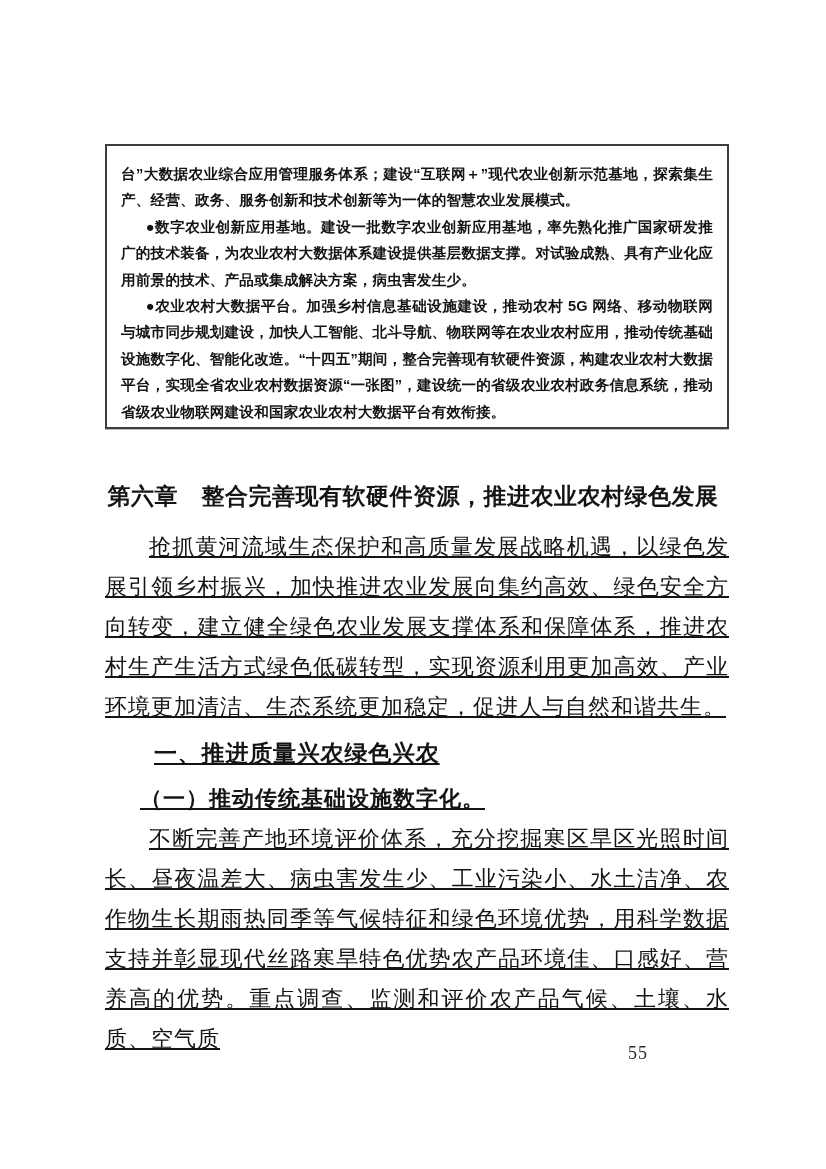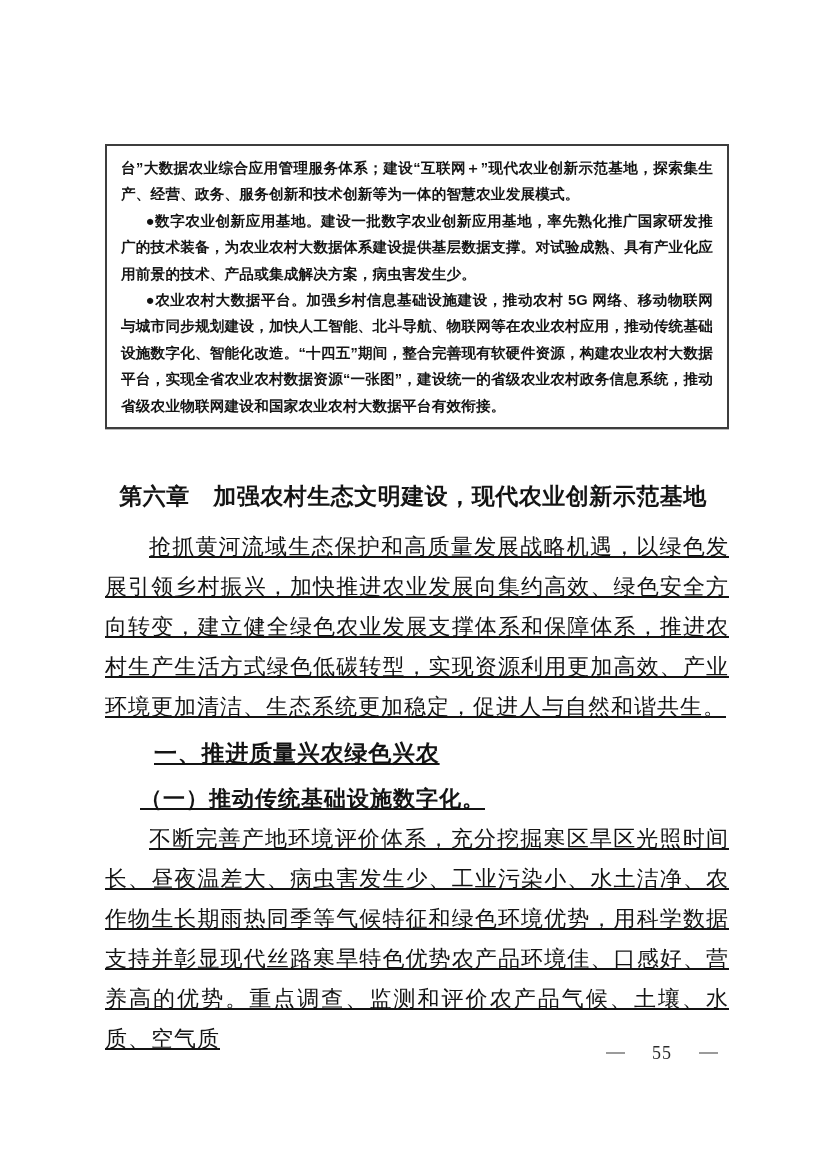--- a/index.html
+++ b/index.html
@@ -15,21 +15,21 @@
     background:var(--page-bg);
     overflow:hidden;
   }
   
   .infobox{
     position:absolute;left:105px;top:144px;
     width:624px;height:285px;
     box-sizing:border-box;
     border:2px solid var(--box-border);
     box-shadow:0 1px 0 #b9b9b9;
-    padding:9px 14px 8px 14px;
+    padding:15px 14px 8px 14px;
     font-family:"Liberation Sans",sans-serif;
     font-weight:700;
     font-size:14.6px;
     line-height:26.4px;
     letter-spacing:.2px;
     color:var(--text);
     text-align:justify;
     overflow:hidden;
   }
   .box-p{margin:0;text-indent:1.7em;}
@@ -68,44 +68,44 @@
   .subsec-heading{
     margin:0;
     font-weight:700;
     font-size:22px;
     line-height:40px;
     text-indent:35px;
     letter-spacing:1px;
   }
   
   .footer{
-    position:absolute;left:604px;top:1043px;
+    position:absolute;left:580px;top:1043px;
     width:116px;height:20px;
-    display:flex;align-items:center;justify-content:center;gap:27px;
+    display:flex;align-items:center;justify-content:center;gap:27px;flex-direction:column;
   }
   .rule{width:19px;height:2px;background:var(--rule);}
   .pagenum{
     font-family:"Liberation Serif",serif;
     font-size:18px;
     letter-spacing:1px;
     color:#2b2b2b;
   }
 </style>
 </head>
 <body>
 
 <div class="page">
 
   <div class="infobox">
     <p class="box-p first">台”大数据农业综合应用管理服务体系；建设“互联网＋”现代农业创新示范基地，探索集生产、经营、政务、服务创新和技术创新等为一体的智慧农业发展模式。</p>
     <p class="box-p">●数字农业创新应用基地。建设一批数字农业创新应用基地，率先熟化推广国家研发推广的技术装备，为农业农村大数据体系建设提供基层数据支撑。对试验成熟、具有产业化应用前景的技术、产品或集成解决方案，病虫害发生少。</p>
     <p class="box-p">●农业农村大数据平台。加强乡村信息基础设施建设，推动农村 5G 网络、移动物联网与城市同步规划建设，加快人工智能、北斗导航、物联网等在农业农村应用，推动传统基础设施数字化、智能化改造。“十四五”期间，整合完善现有软硬件资源，构建农业农村大数据平台，实现全省农业农村数据资源“一张图”，建设统一的省级农业农村政务信息系统，推动省级农业物联网建设和国家农业农村大数据平台有效衔接。</p>
   </div>
 
-  <h1 class="chapter-title">第六章　加强农村生态文明建设，现代农业创新示范基地</h1>
+  <h1 class="chapter-title">第六章　整合完善现有软硬件资源，推进农业农村绿色发展</h1>
 
   <div class="body-text">
     <p class="para">抢抓黄河流域生态保护和高质量发展战略机遇，以绿色发展引领乡村振兴，加快推进农业发展向集约高效、绿色安全方向转变，建立健全绿色农业发展支撑体系和保障体系，推进农村生产生活方式绿色低碳转型，实现资源利用更加高效、产业环境更加清洁、生态系统更加稳定，促进人与自然和谐共生。</p>
     <h2 class="sec-heading">一、推进质量兴农绿色兴农</h2>
     <h3 class="subsec-heading">（一）推动传统基础设施数字化。</h3>
     <p class="para">不断完善产地环境评价体系，充分挖掘寒区旱区光照时间长、昼夜温差大、病虫害发生少、工业污染小、水土洁净、农作物生长期雨热同季等气候特征和绿色环境优势，用科学数据支持并彰显现代丝路寒旱特色优势农产品环境佳、口感好、营养高的优势。重点调查、监测和评价农产品气候、土壤、水质、空气质</p>
   </div>
 
   <div class="footer">
     <span class="rule"></span>

